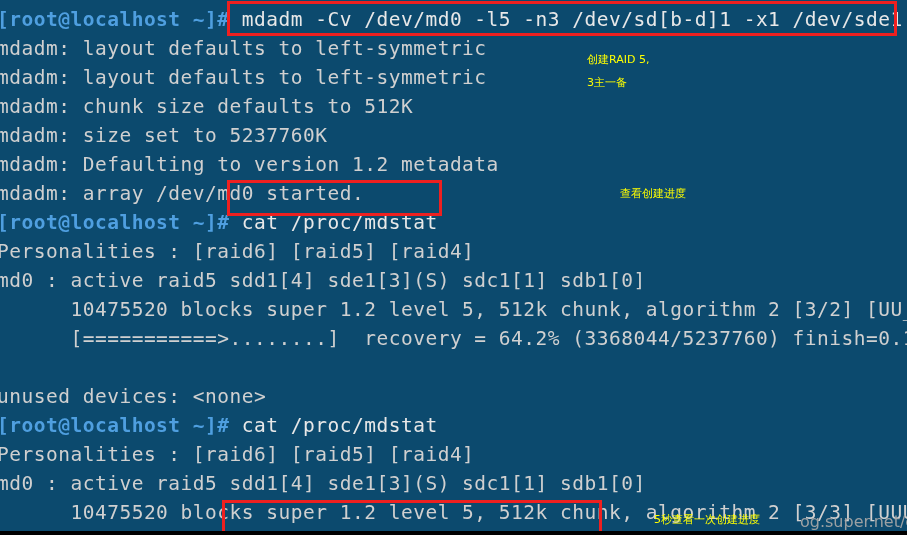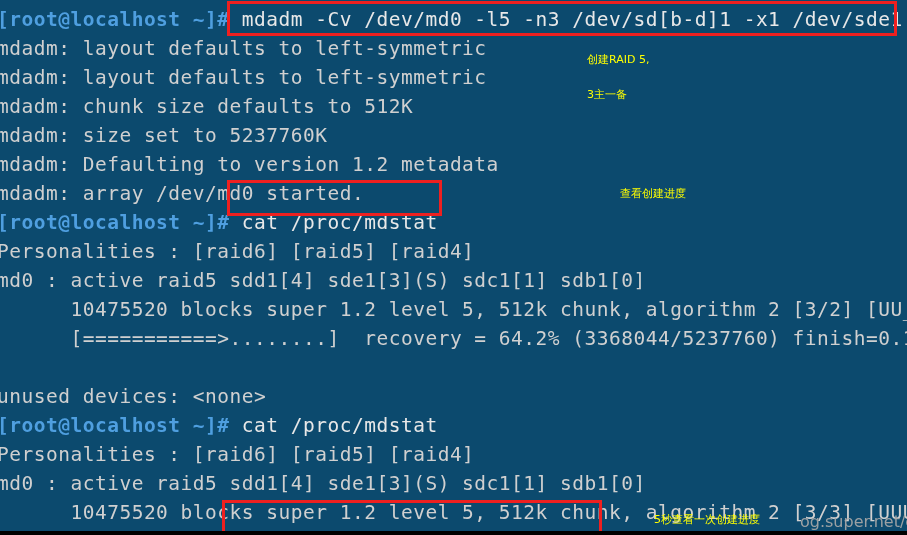--- a/index.html
+++ b/index.html
@@ -95,17 +95,17 @@
     <div class="term-line out" style="top: 353px;"></div>
     <div class="term-line out" style="top: 382px;">unused devices: &lt;none&gt;</div>
     <div class="term-line" style="top: 411px;"><span class="prompt">[root@localhost ~]#</span><span class="cmd"> cat /proc/mdstat</span></div>
     <div class="term-line out" style="top: 440px;">Personalities : [raid6] [raid5] [raid4]</div>
     <div class="term-line out" style="top: 469px;">md0 : active raid5 sdd1[4] sde1[3](S) sdc1[1] sdb1[0]</div>
     <div class="term-line out" style="top: 498px;">      10475520 blocks super 1.2 level 5, 512k chunk, algorithm 2 [3/3] [UUU]</div>
     <div class="term-line out" style="top: 527px;"></div>
     <div class="redbox" style="left: 227px; top: 1px; width: 670px; height: 35px;"></div>
     <div class="redbox" style="left: 227px; top: 180px; width: 215px; height: 36px;"></div>
     <div class="redbox" style="left: 222px; top: 500px; width: 380px; height: 36px;"></div>
-    <div class="annot" style="left: 587px; top: 48px;"><div>创建RAID 5,</div><div style="margin-top: 12px;">3主一备</div></div>
+    <div class="annot" style="left: 587px; top: 48px;"><div>创建RAID 5,</div><div style="margin-top: 0;">3主一备</div></div>
     <div class="annot" style="left: 580px; top: 182px; margin-left: 40px;">查看创建进度</div>
     <div class="annot" style="left: 654px; top: 508px;">5秒查看一次创建进度</div>
     <div class="watermark" style="left: 800px; top: 512px;">og.super.net/c</div>
   </div>
 
 </body></html>

